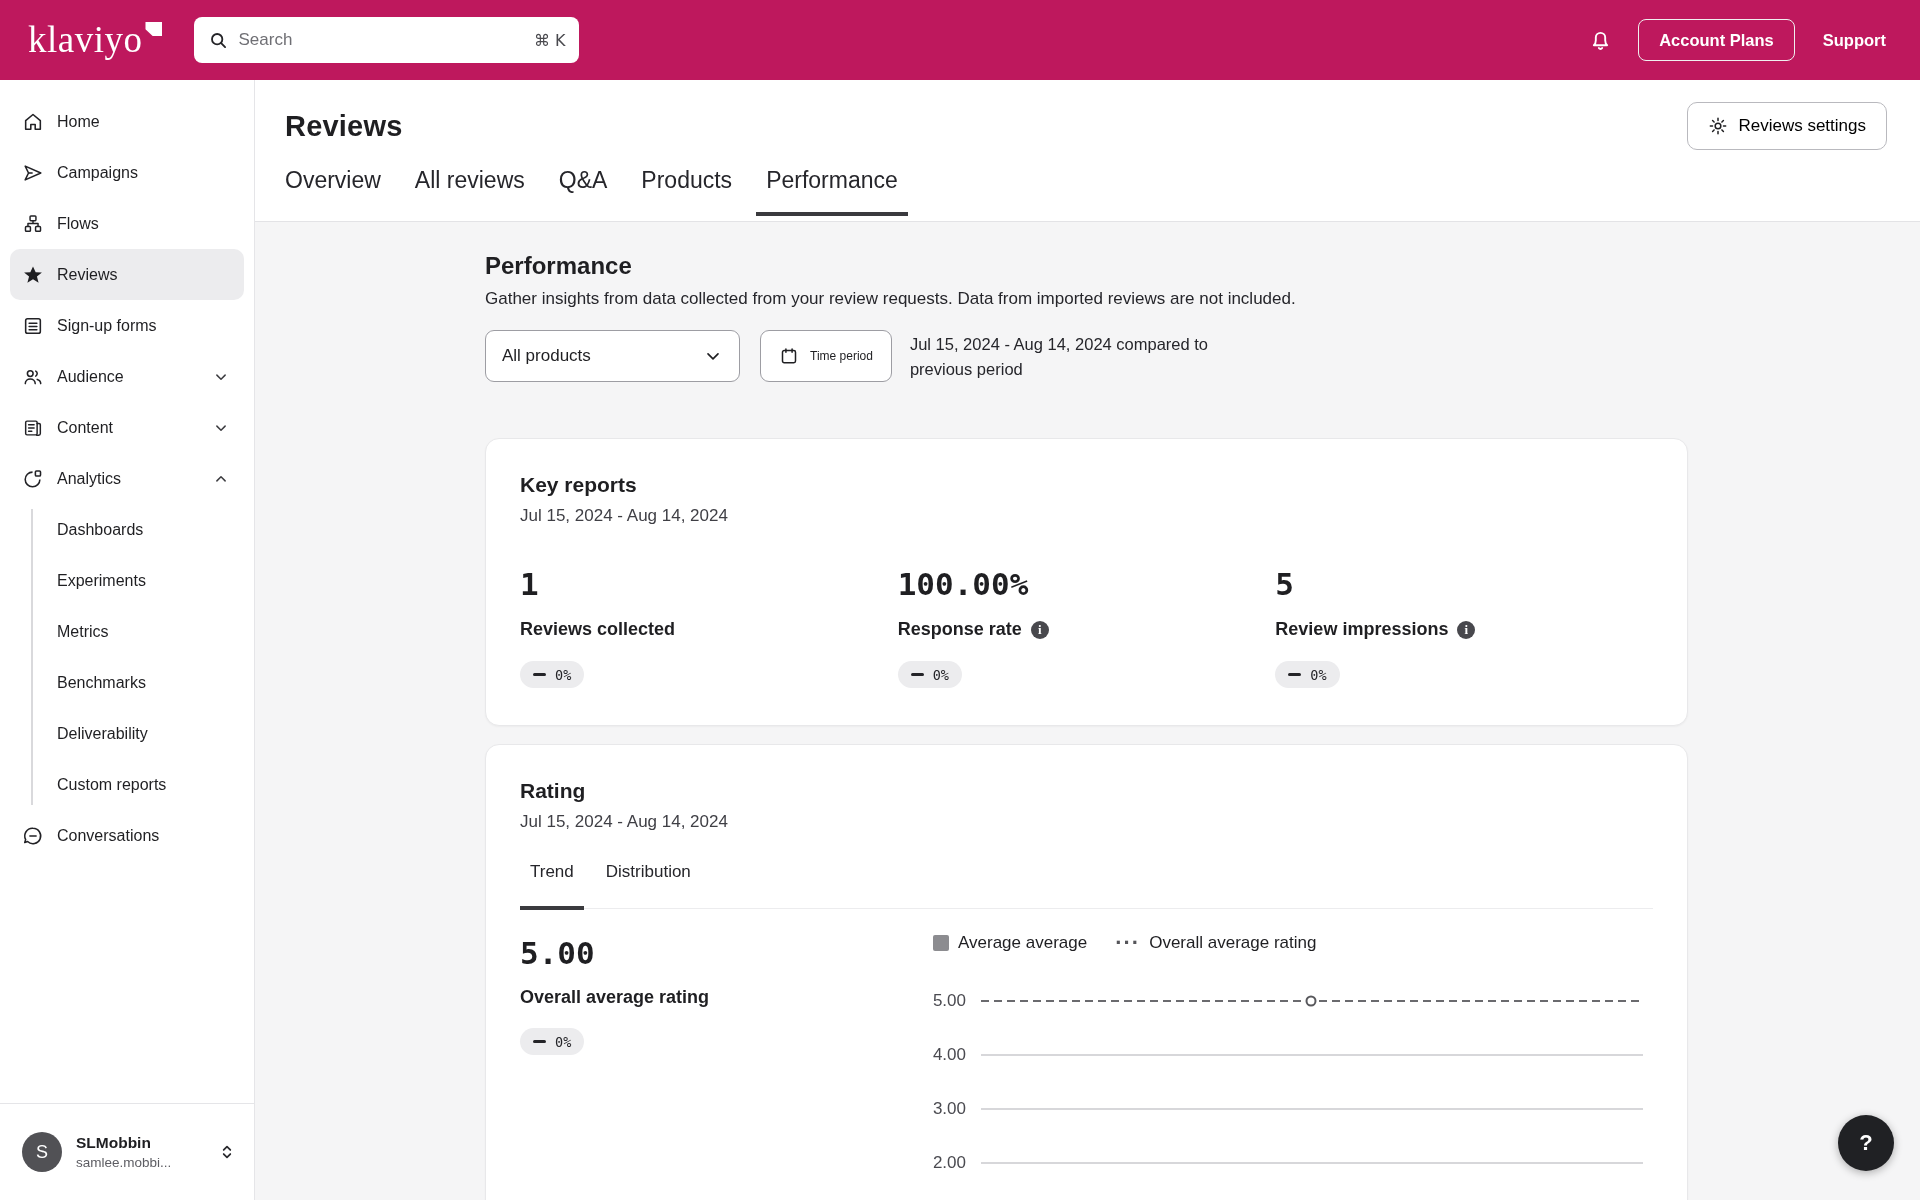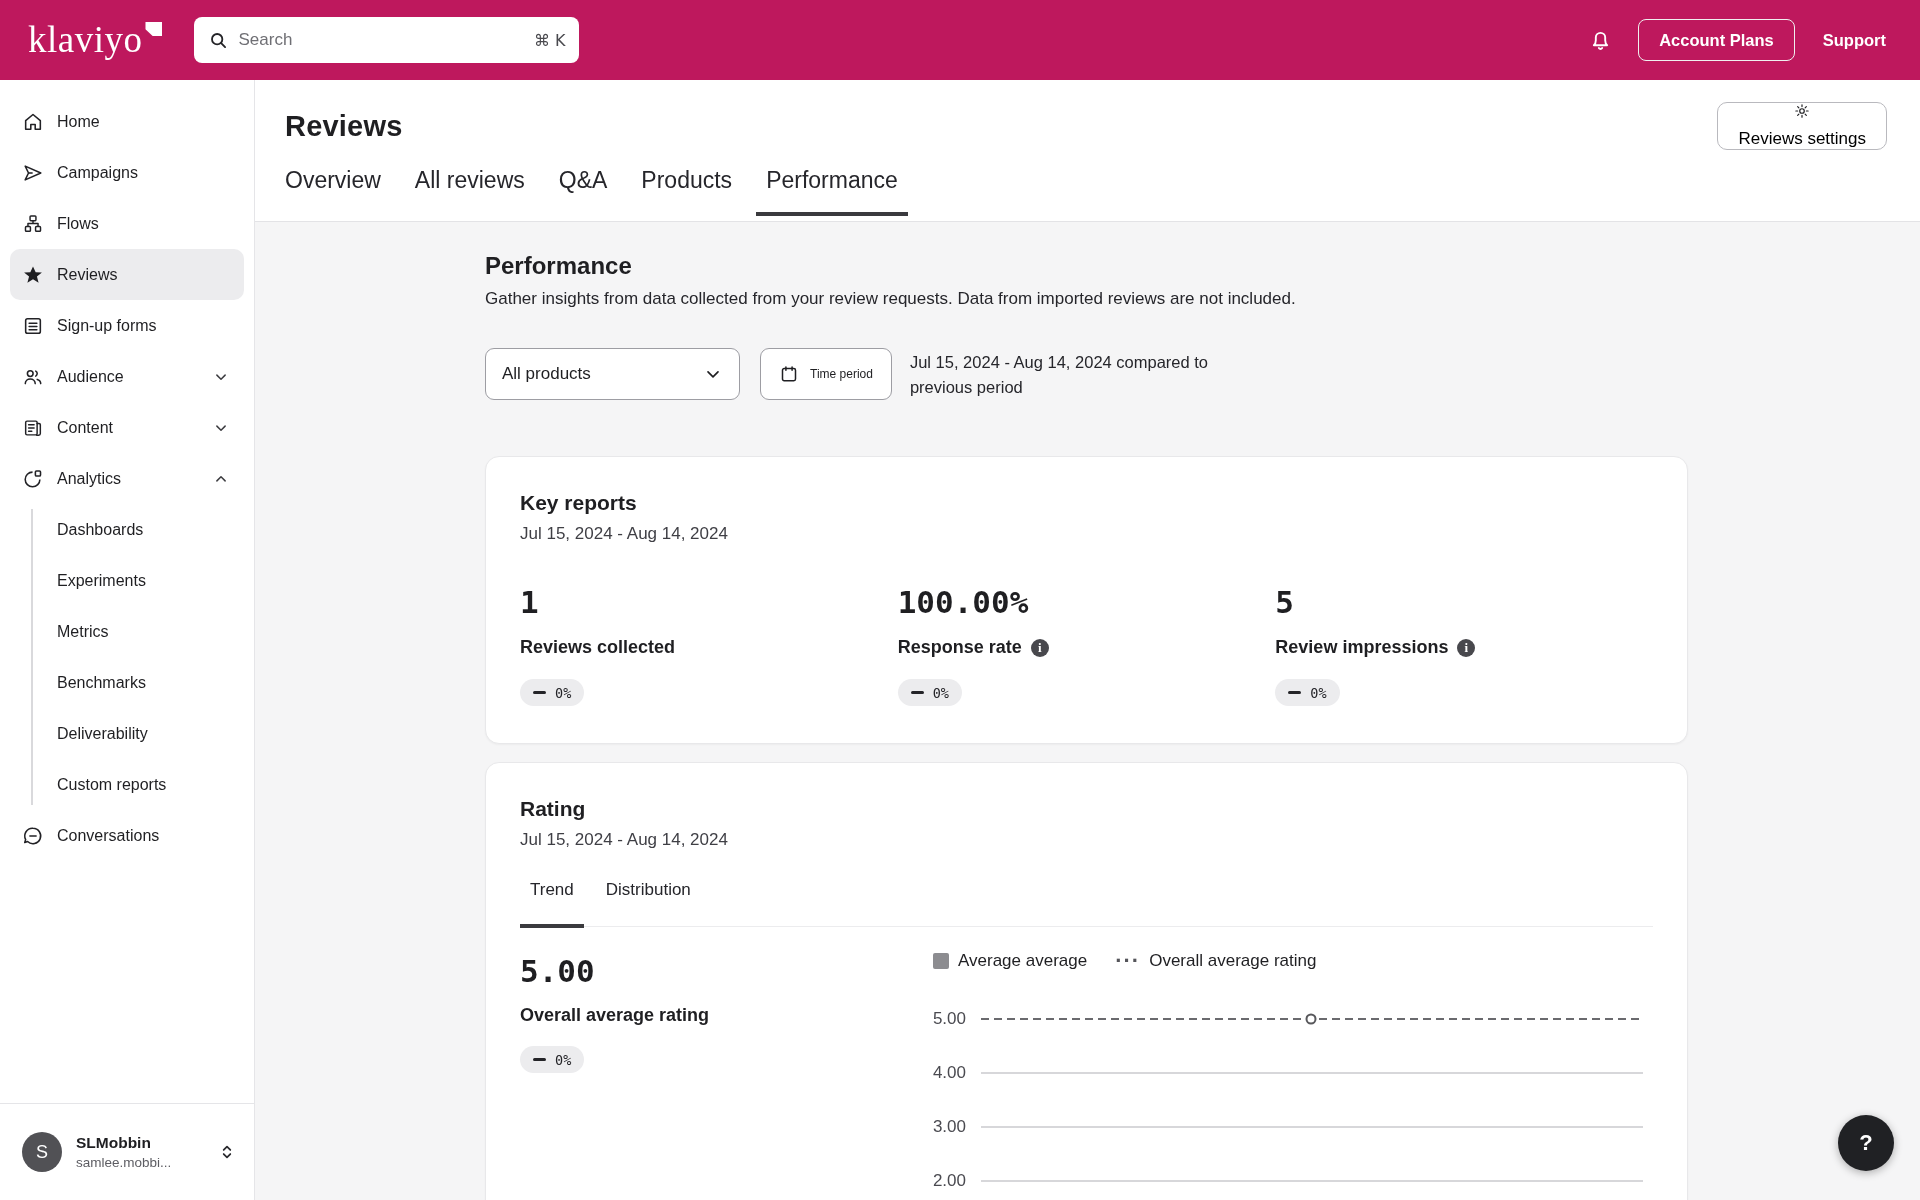--- a/index.html
+++ b/index.html
@@ -48,31 +48,31 @@
   .user-name { font-size:15.5px; font-weight:700; }
   .user-email { font-size:13.5px; color:#5d5d63; margin-top:3px; white-space:nowrap; }
   .user-expand { color:#2a2a2e; display:flex; }
 
   
   .main-header { position:absolute; top:80px; left:255px; right:0; height:142px; background:#fff;
     border-bottom:1px solid #e3e3e6; z-index:10; }
   .title-row { display:flex; align-items:center; padding:22px 33px 0 30px; }
   .page-title { font-size:29px; font-weight:700; letter-spacing:.2px; flex:1; }
   .settings-btn { height:48px; padding:0 20px; background:#fff; border:1px solid #b9b9be; border-radius:10px;
-    display:flex; align-items:center; gap:10px; font-size:17px; font-weight:500; cursor:pointer;flex-direction:column; }
+    display:flex; align-items:center; gap:10px; font-size:17px; font-weight:500; cursor:pointer; }
   .tabs-row { display:flex; padding:17px 0 0 20px; }
   .page-tab { padding:0 10px 18px; margin-right:14px; font-size:23px; color:#26262b; cursor:pointer; }
   .page-tab.active { border-bottom:4px solid #3a3a3e; margin-bottom:-2px; }
 
   
   .content { position:absolute; top:222px; left:255px; right:0; bottom:0; background:#f5f5f6; overflow:hidden; }
   .container { margin-left:230px; width:1203px; }
   .section-title { margin-top:30px; font-size:24px; font-weight:700; }
   .section-desc { margin-top:9px; font-size:17px; color:#26262b; }
-  .controls-row { margin-top:38px; display:flex; align-items:flex-end; }
+  .controls-row { margin-top:20px; display:flex; align-items:flex-end; }
   .select-btn { width:255px; height:52px; background:#fff; border:1px solid #9d9da3; border-radius:9px;
     display:flex; align-items:center; padding:0 16px; font-size:17px; cursor:pointer; }
   .select-btn .sel-label { flex:1; }
   .timeperiod-btn { margin-left:20px; height:52px; background:#fff; border:1px solid #9d9da3; border-radius:9px;
     display:flex; align-items:center; gap:11px; padding:0 18px; font-size:12px; cursor:pointer; }
   .period-note { margin-left:18px; width:360px; font-size:16.5px; line-height:25px; color:#26262b; padding-top:3px; }
 
   .card { background:#fff; border:1px solid #e8e8ea; border-radius:14px; box-shadow:0 1px 2px rgba(0,0,0,.04); }
   .metrics-card { margin-top:56px; height:288px; padding:34px 34px 0 34px; }
   .card-title { font-size:21px; font-weight:700; }

